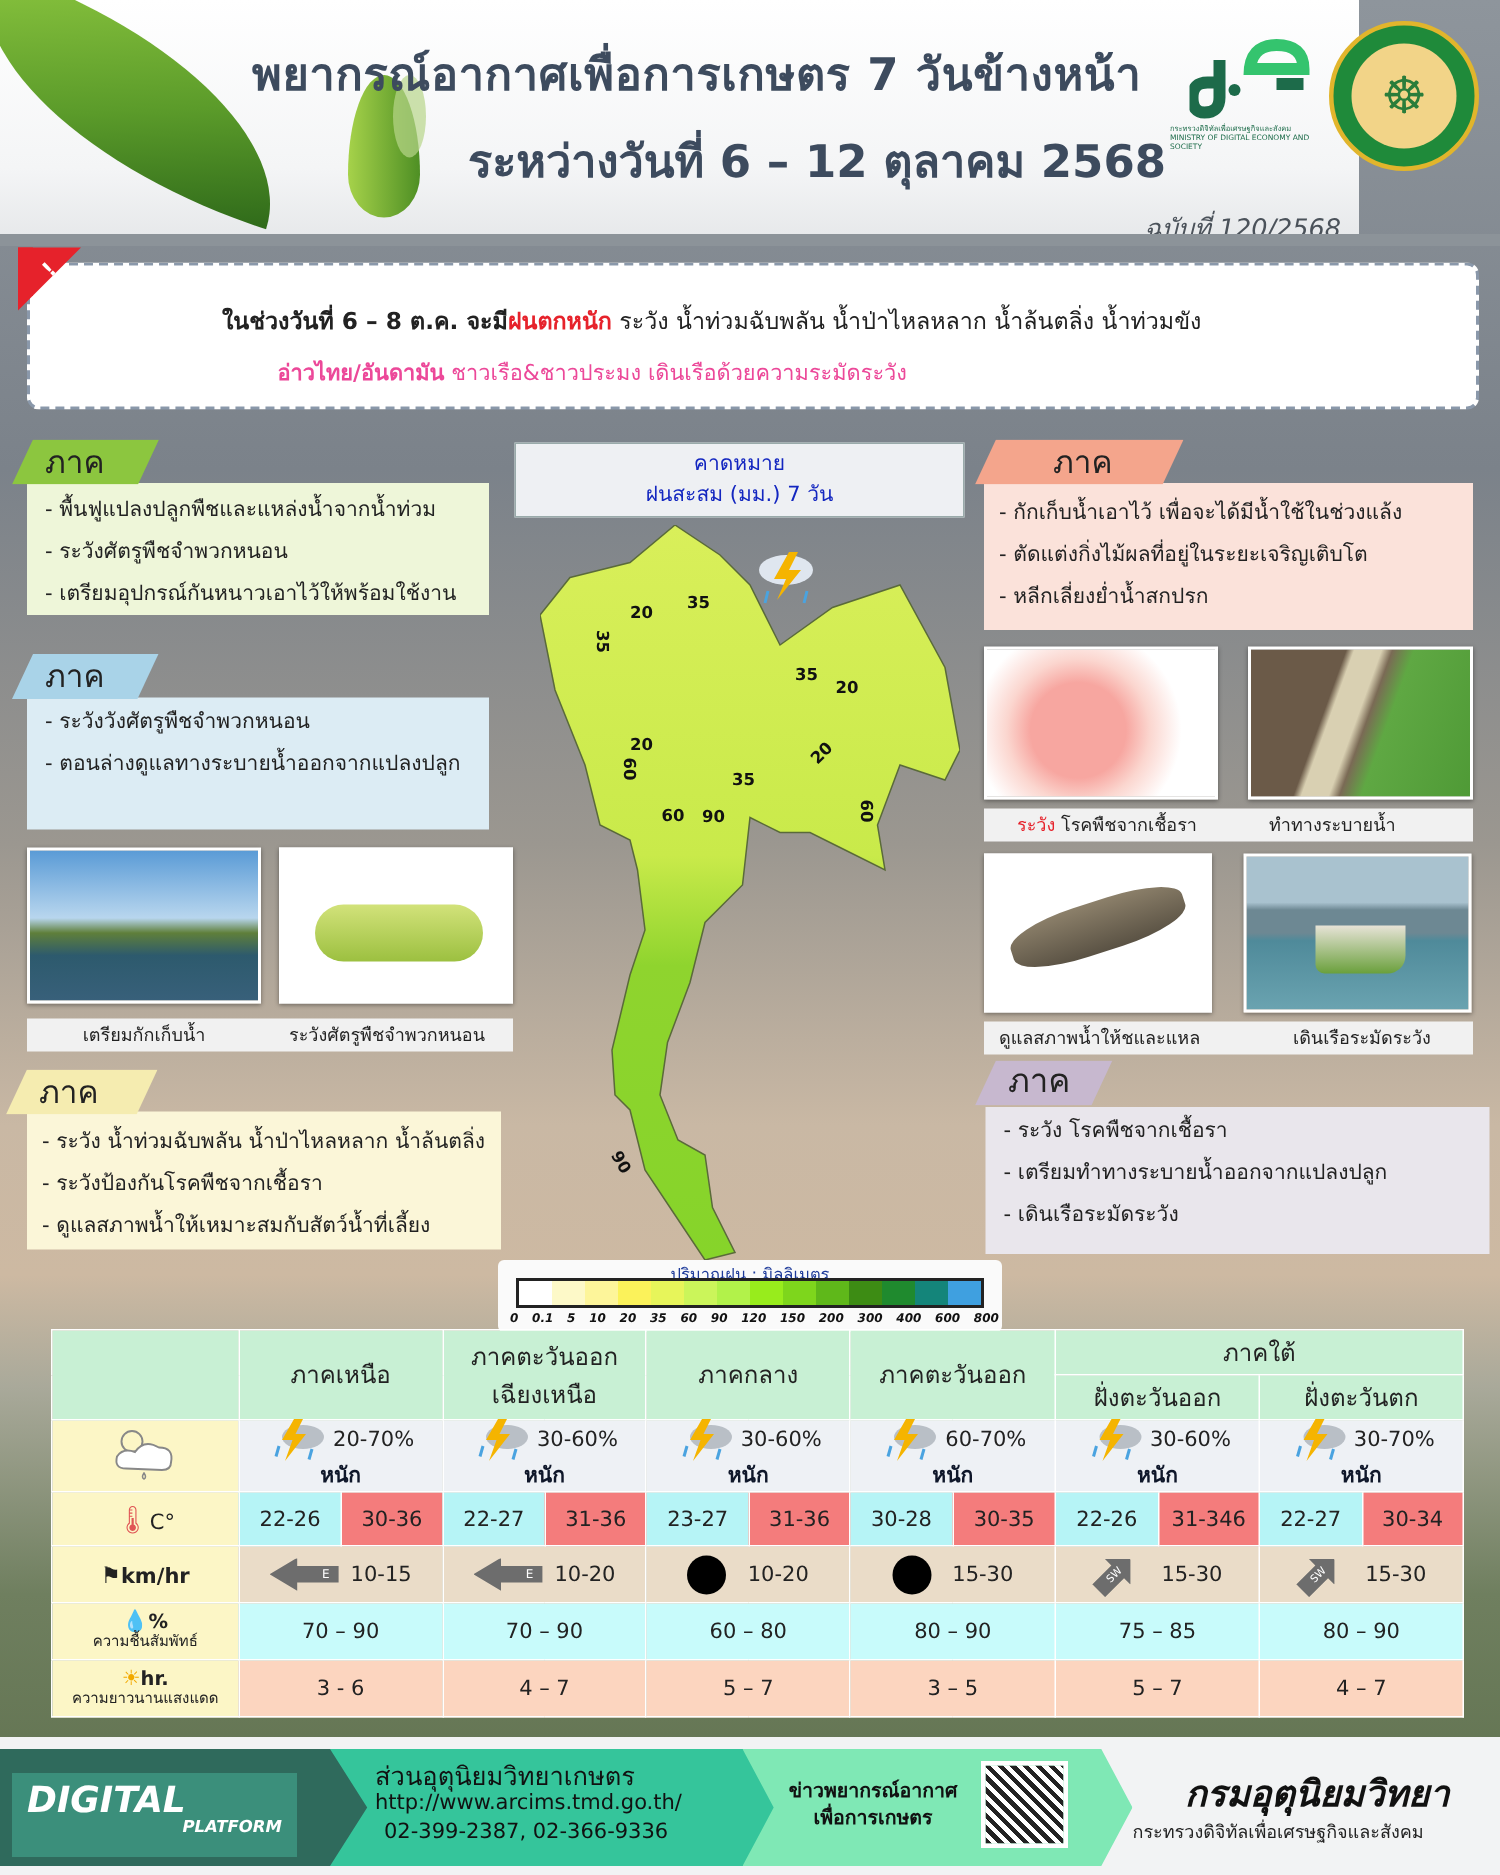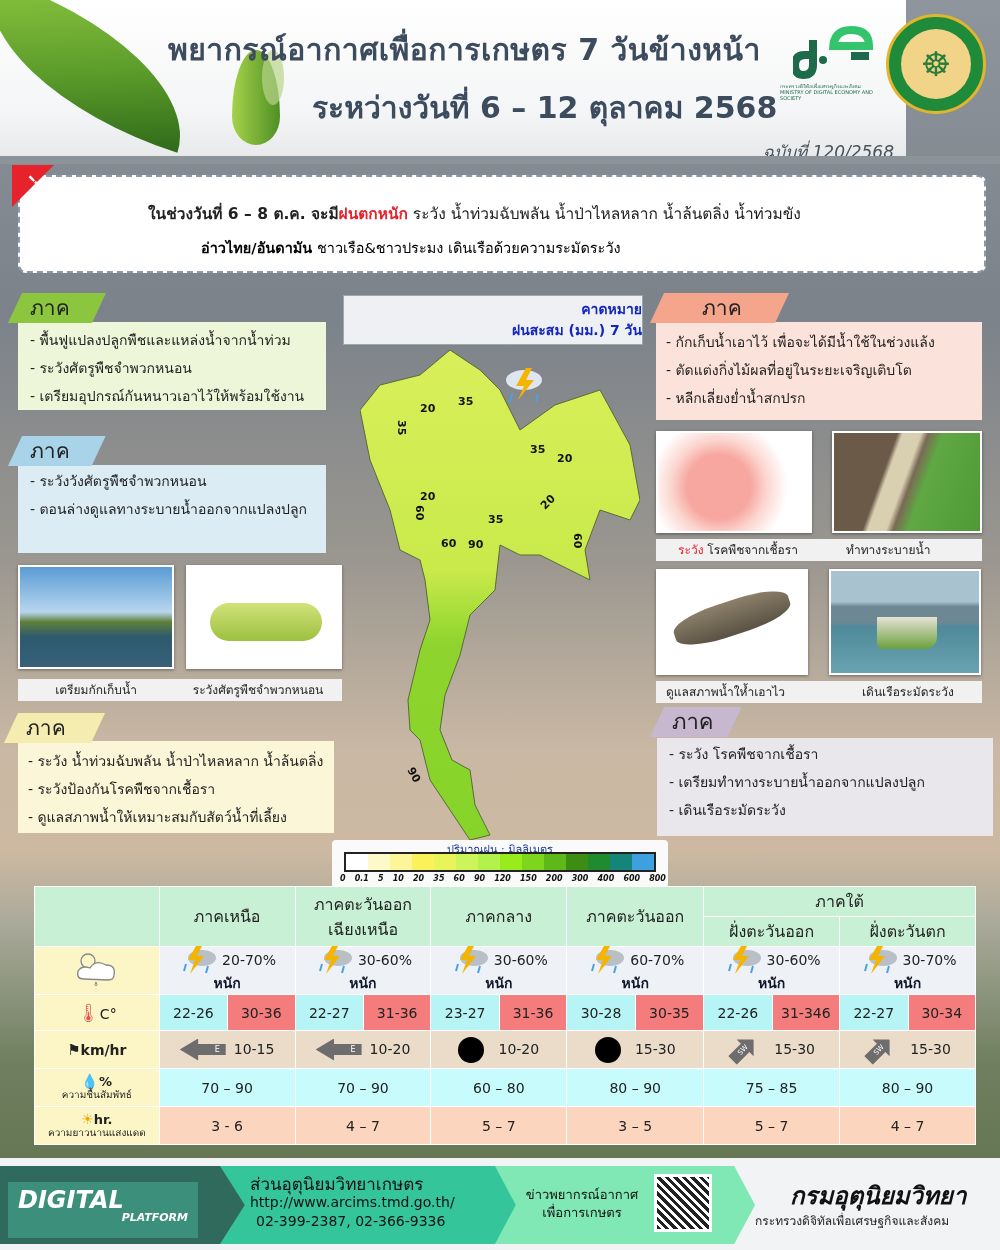--- a/index.html
+++ b/index.html
@@ -16,28 +16,28 @@
 .depa-text{position:absolute;left:780px;top:83px;width:110px;font-size:5px;color:#1e6d4b;line-height:6px}
 .tmd-logo{position:absolute;left:886px;top:14px;width:100px;height:100px;border-radius:50%;background:#1f8a3a;border:3px solid #e1b52c;display:flex;align-items:center;justify-content:center}
 .tmd-inner{width:70px;height:70px;border-radius:50%;background:#f2d488;display:flex;align-items:center;justify-content:center;font-size:34px;color:#2a7d3a}
 .issue{position:absolute;right:12px;top:138px;font-size:17px;font-style:italic;color:#4b525a}
 .alert-box{position:absolute;left:18px;top:175px;width:968px;height:98px;background:#fff;border:2px dashed #8a98aa;border-radius:8px}
 .alert-flag{position:absolute;left:12px;top:165px;width:0;height:0;border-top:32px solid #e6222b;border-right:32px solid transparent;border-left:10px solid #e6222b;border-bottom:10px solid transparent;}
 .alert-mark{position:absolute;left:30px;top:172px;color:#fff;font-weight:bold;font-size:14px;transform:rotate(-45deg)}
 .alert-l1{position:absolute;left:148px;top:201px;font-size:15.5px;color:#222}
 .alert-l1 b{font-weight:bold}
 .alert-l1 .red{color:#e6222b;font-weight:bold}
-.alert-l2{position:absolute;left:201px;top:236px;font-size:14.5px;color:#000000}
+.alert-l2{position:absolute;left:185px;top:236px;font-size:14.5px;color:#ec4899}
 .region{position:absolute}
 .region .tag{position:absolute;height:30px;padding:0 28px 0 22px;font-size:21px;color:#222;line-height:30px;clip-path:polygon(14px 0,100% 0,calc(100% - 14px) 100%,0 100%);}
 .region .body{position:absolute;font-size:14px;color:#222}
 .region .body div{height:28px;line-height:28px;white-space:nowrap}
 .photo{position:absolute;border:2px solid #fff;box-shadow:0 1px 3px rgba(0,0,0,.4)}
 .cap{position:absolute;background:#f1f1f1;font-size:12px;color:#222;text-align:center;height:22px;line-height:22px}
-.map-title{position:absolute;left:343px;top:295px;width:300px;height:50px;background:#eef0f3;border:1px solid #9aa;text-align:right;color:#1326c0;font-weight:bold;font-size:14px;line-height:21px;padding-top:3px}
+.map-title{position:absolute;left:343px;top:295px;width:300px;height:50px;background:#eef0f3;border:1px solid #9aa;text-align:center;color:#1326c0;font-weight:normal;font-size:14px;line-height:21px;padding-top:3px}
 .legend{position:absolute;left:332px;top:840px;width:336px;height:48px;background:#fafafa;border-radius:4px}
 .legend-title{position:absolute;left:0;width:336px;top:0;text-align:center;font-size:11px;color:#1d3a9a}
 .legend-bar{position:absolute;left:12px;top:12px;width:312px;height:20px;border:2px solid #222;display:flex}
 .legend-bar span{flex:1}
 .legend-ticks{position:absolute;left:8px;top:34px;width:326px;display:flex;justify-content:space-between;font-size:8px;font-style:italic;font-weight:bold;color:#111}
 table.fc{position:absolute;left:34px;top:886px;width:942px;border-collapse:collapse;font-size:14px;color:#222}
 table.fc td,table.fc th{border:1px solid #ffffff;text-align:center;padding:0}
 .h-row th{background:#c8f0d4;font-weight:normal;font-size:16px}
 .rain td{background:#eef1f5}
 .temp td.lo{background:#b6f4f6}
@@ -49,21 +49,21 @@
 .heavy{color:#0f172a;font-weight:bold;font-size:14px}
 .footer{position:absolute;left:0;top:1158px;width:1000px;height:92px;background:#f2f3f4}
 .foot-dark{position:absolute;left:0;top:8px;width:250px;height:78px;background:#2f6a5c;clip-path:polygon(0 0,92% 0,100% 50%,92% 100%,0 100%)}
 .foot-teal{position:absolute;left:220px;top:8px;width:310px;height:78px;background:#35c59b;clip-path:polygon(0 0,92% 0,100% 50%,92% 100%,0 100%,8% 50%)}
 .foot-light{position:absolute;left:495px;top:8px;width:260px;height:78px;background:#7fe8b5;clip-path:polygon(0 0,92% 0,100% 50%,92% 100%,0 100%,8% 50%)}
 .digital{position:absolute;left:8px;top:24px;width:190px;height:56px;background:#3b8f7b;color:#fff;font-style:italic;font-weight:bold;font-size:24px;padding:6px 10px;line-height:24px}
 .digital small{display:block;text-align:right;font-size:11px;line-height:12px}
 .sv-title{position:absolute;left:250px;top:12px;font-size:17px;font-weight:normal;color:#111}
 .sv-url{position:absolute;left:250px;top:36px;font-size:14px;color:#111}
 .sv-tel{position:absolute;left:256px;top:55px;font-size:14px;color:#111}
-.news{position:absolute;left:512px;top:28px;width:140px;text-align:center;font-size:13px;font-weight:normal;color:#111;line-height:18px}
+.news{position:absolute;left:512px;top:28px;width:140px;text-align:center;font-size:13px;font-weight:bold;color:#111;line-height:18px}
 .qr{position:absolute;left:654px;top:16px;width:58px;height:58px;background:repeating-linear-gradient(45deg,#222 0 3px,#fff 3px 6px);border:3px solid #fff}
 .tmd-name{position:absolute;left:790px;top:18px;font-size:24px;font-weight:bold;font-style:italic;color:#111}
 .tmd-sub{position:absolute;left:755px;top:53px;font-size:12px;color:#222}
 </style>
 </head>
 <body>
 
 <div class="header">
   <div class="leaf-big"></div>
   <div class="leaf-small"></div>
@@ -142,21 +142,21 @@
   <span style="position:absolute;left:190px">ทำทางระบายน้ำ</span>
 </div>
 
 <div class="photo" style="left:656px;top:569px;width:152px;height:106px;background:#fff">
   <div style="position:absolute;left:14px;top:30px;width:120px;height:34px;border-radius:40%;background:linear-gradient(180deg,#8c806a,#5a5244);transform:rotate(-18deg)"></div>
 </div>
 <div class="photo" style="left:829px;top:569px;width:152px;height:106px;background:linear-gradient(180deg,#a9c2cf 0 30%,#6d8893 35% 50%,#4f8a9a 55%,#6aa3b0 100%)">
   <div style="position:absolute;left:46px;top:46px;width:60px;height:32px;background:linear-gradient(180deg,#e7e3d7,#6aa03c);border-radius:0 0 12px 6px"></div>
 </div>
 <div class="cap" style="left:656px;top:681px;width:326px;text-align:left;padding-left:10px">
-  <span>ดูแลสภาพน้ำให้ำเอาไว</span>
+  <span>ดูแลสภาพน้ำให้ชและแหล</span>
   <span style="position:absolute;left:206px">เดินเรือระมัดระวัง</span>
 </div>
 
 <div class="region">
   <div class="body" style="left:657px;top:738px;width:336px;height:98px;background:#e9e6ec;padding:2px 0 0 12px">
     <div>- ระวัง โรคพืชจากเชื้อรา</div>
     <div>- เตรียมทำทางระบายน้ำออกจากแปลงปลูก</div>
     <div>- เดินเรือระมัดระวัง</div>
   </div>
   <div class="tag" style="left:650px;top:707px;background:#c7b8cf;font-size:22px">ภาคใต้</div>

